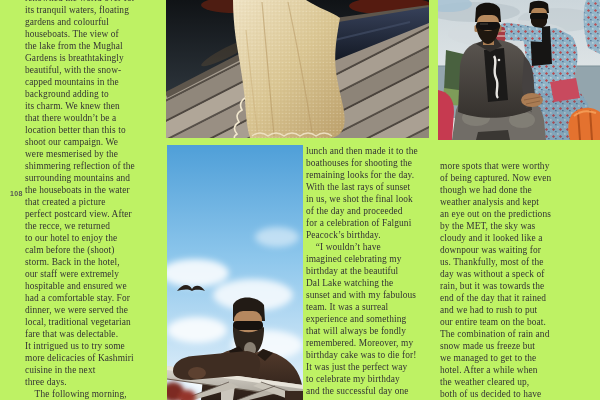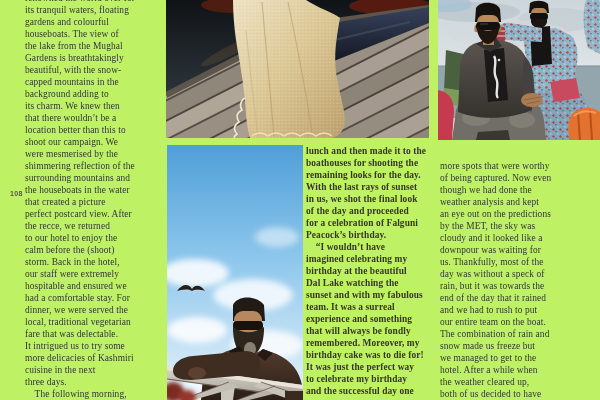--- a/index.html
+++ b/index.html
@@ -1,21 +1,21 @@
 <!DOCTYPE html>
 <html><head>
 <meta charset="utf-8">
 <style>
   html,body{margin:0;padding:0;background:#ffffff;}
   #page{position:relative;width:600px;height:400px;background:#bef264;overflow:hidden;
         font-family:"Liberation Serif",serif;}
   .col{position:absolute;white-space:pre;font-size:9.4px;line-height:12px;color:#343434;
        letter-spacing:.1px;}
   #col-left{left:25px;top:-8px;width:140px;}
-  #col-mid{left:306px;top:145px;width:130px;font-weight:bold;}
+  #col-mid{left:306px;top:145px;width:130px;}
   #col-right{left:440px;top:160px;width:130px;}
   #page-number{position:absolute;left:10px;top:190px;font-family:"Liberation Sans",sans-serif;
        font-size:7px;font-weight:bold;color:#555;letter-spacing:.4px;}
   .fig{position:absolute;display:block;}
   #fig-gown{left:166px;top:0;}
   #fig-railing{left:167px;top:145px;}
   #fig-boat{left:438px;top:0;}
 </style>
 </head>
 <body>

